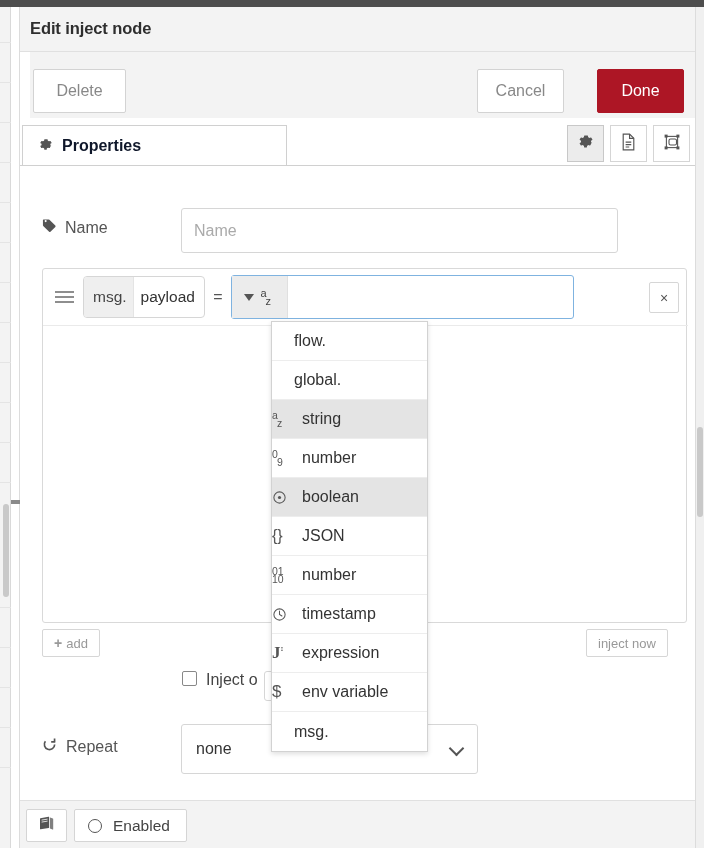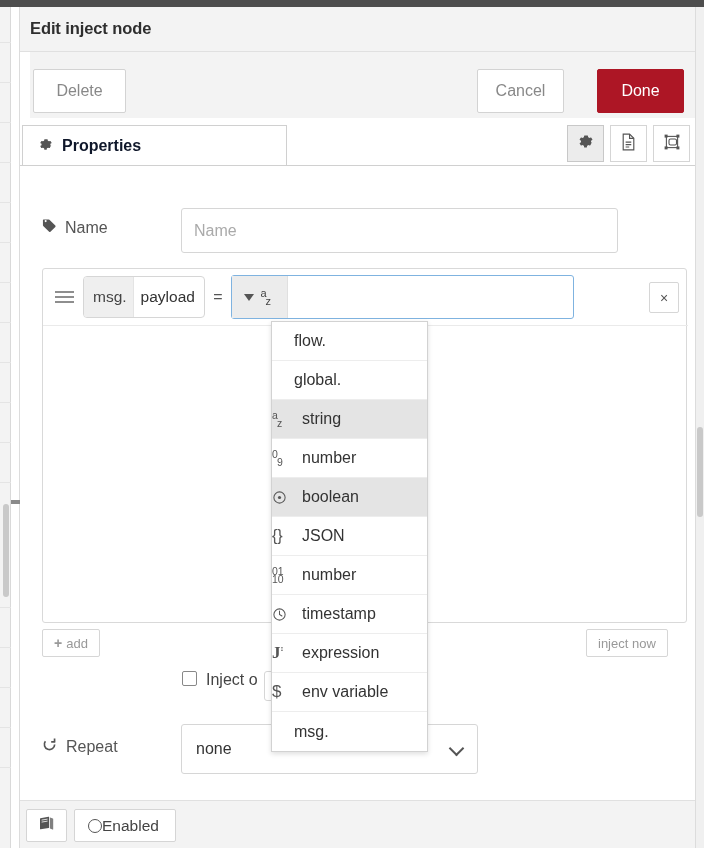--- a/index.html
+++ b/index.html
@@ -326,21 +326,21 @@
   .foot-btn {
     position: absolute; top: 8px; height: 33px;
     border: 1px solid #d5d5d5; border-radius: 2px;
     background: #ffffff;
     display: flex; align-items: center; justify-content: center;
     cursor: pointer;
   }
   .foot-book { left: 6px; width: 41px; }
   .foot-enabled {
     left: 54px; padding: 0 16px 0 13px;
-    font-size: 15.5px; color: #444;
+    gap: 11px; font-size: 15.5px; color: #444;
   }
   .circle-icon {
     width: 14px; height: 14px;
     border: 1.6px solid #555; border-radius: 50%;
   }
 
   
   .right-rail {
     position: absolute; left: 695px; top: 7px;
     width: 9px; height: 841px;

